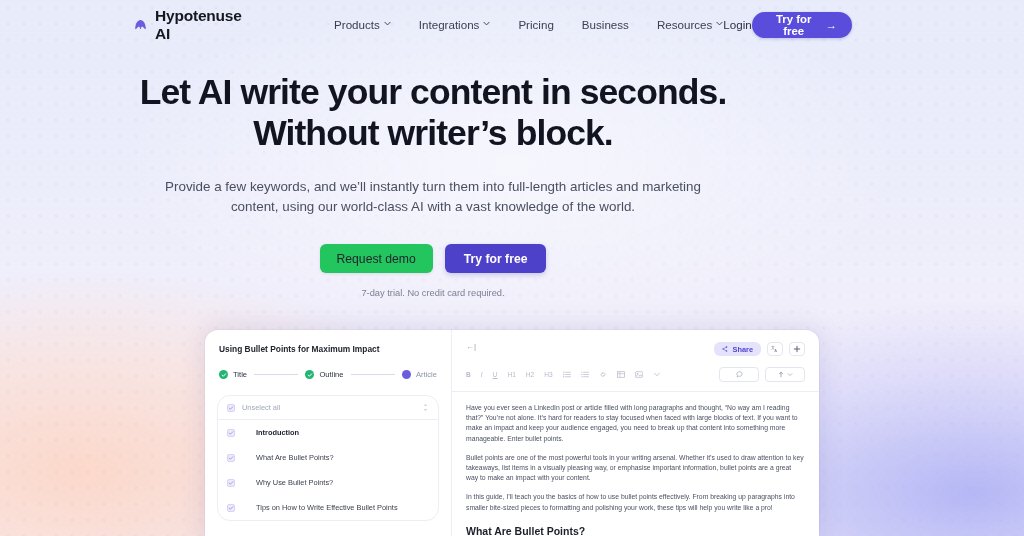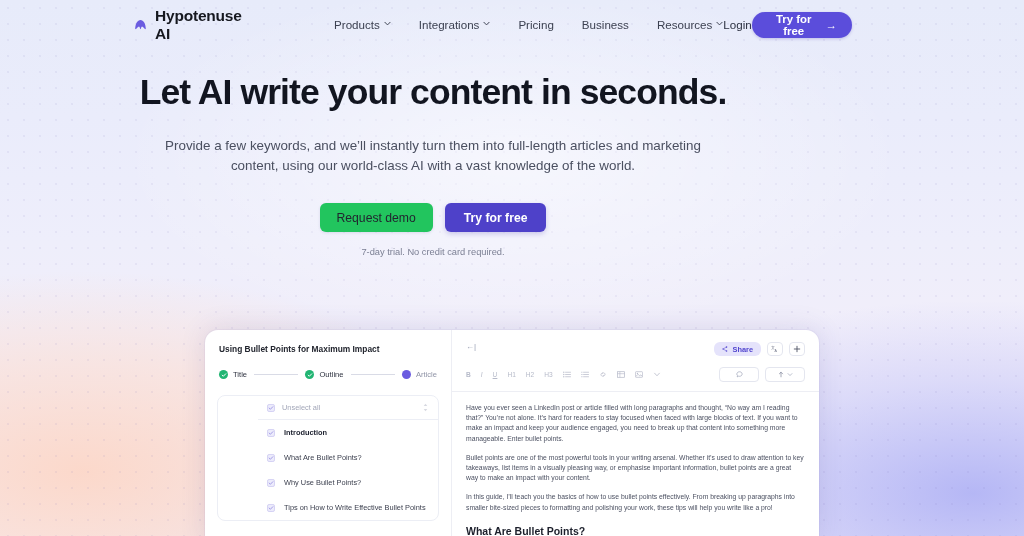--- a/index.html
+++ b/index.html
@@ -82,31 +82,31 @@
   .stepper{display:flex;align-items:center;margin:16px 14px 0 14px;}
   .step{display:flex;align-items:center;gap:5px;}
   .dot{width:9px;height:9px;border-radius:50%;display:flex;align-items:center;justify-content:center;flex:none;}
   .dot.done{background:#22b573;}
   .dot.cur{background:#6b5ce0;}
   .dot svg{display:block;}
   .step-label{font-size:7.6px;color:#2e3240;white-space:nowrap;}
   .step-label.muted{color:#8f93a6;}
   .step-line{flex:1;height:1px;background:#d9dbe6;margin:0 7px;}
   .list-card{
-    margin:16px 12px 0 12px;border:1px solid #eceef5;border-radius:8px;overflow:hidden;background:#fff;padding-left:40px;
+    margin:16px 12px 0 12px;border:1px solid #eceef5;border-radius:13px;overflow:hidden;background:#fff;
   }
   .list-head{
     display:flex;align-items:center;gap:7px;padding:7px 9px;border-bottom:1px solid #eceef5;
   }
   .cb{width:8px;height:8px;flex:none;}
   .cb svg{display:block;}
   .list-head-label{font-size:7.4px;color:#a2a6b8;flex:1;}
   .sortico{width:7px;height:9px;opacity:.55;}
   .sortico svg{display:block;}
-  .list-item{display:flex;align-items:flex-end;gap:9px;padding:8px 9px;}
+  .list-item{display:flex;align-items:flex-end;gap:21px;padding:8px 9px;}
   .li-label{font-size:7.4px;color:#3a3e4d;}
   .li-label.bold{font-weight:bold;color:#1e2230;}
 
   .app-right{flex:1;height:100%;box-sizing:border-box;padding:12px 14px 0 14px;position:relative;}
   .ed-top{display:flex;align-items:flex-start;}
   .back-ico{font-size:8px;color:#9aa0b4;}
   .ed-actions{margin-left:auto;display:flex;align-items:center;gap:6px;}
   .btn-share{
     background:#e5e3fb;color:#5246cf;font-size:7.4px;font-weight:bold;
     height:14px;padding:0 8px;border-radius:6px;display:flex;align-items:center;gap:4px;
@@ -188,20 +188,21 @@
     <button class="btn-try-nav">
       <span>Try for free</span>
       <span>→</span>
     </button>
   </div>
 </div>
 
 <div class="hero">
   <h1 class="h1">
     <span>Let AI write your content in seconds.</span>
+    <span class="l2">Without writer’s block.</span>
   </h1>
   <p class="sub">Provide a few keywords, and we’ll instantly turn them into full-length articles and marketing content, using our world-class AI with a vast knowledge of the world.</p>
   <div class="cta">
     <button class="btn-demo">Request demo</button>
     <button class="btn-try">Try for free</button>
   </div>
   <div class="trial">7-day trial. No credit card required.</div>
 </div>
 
 <div class="app">

